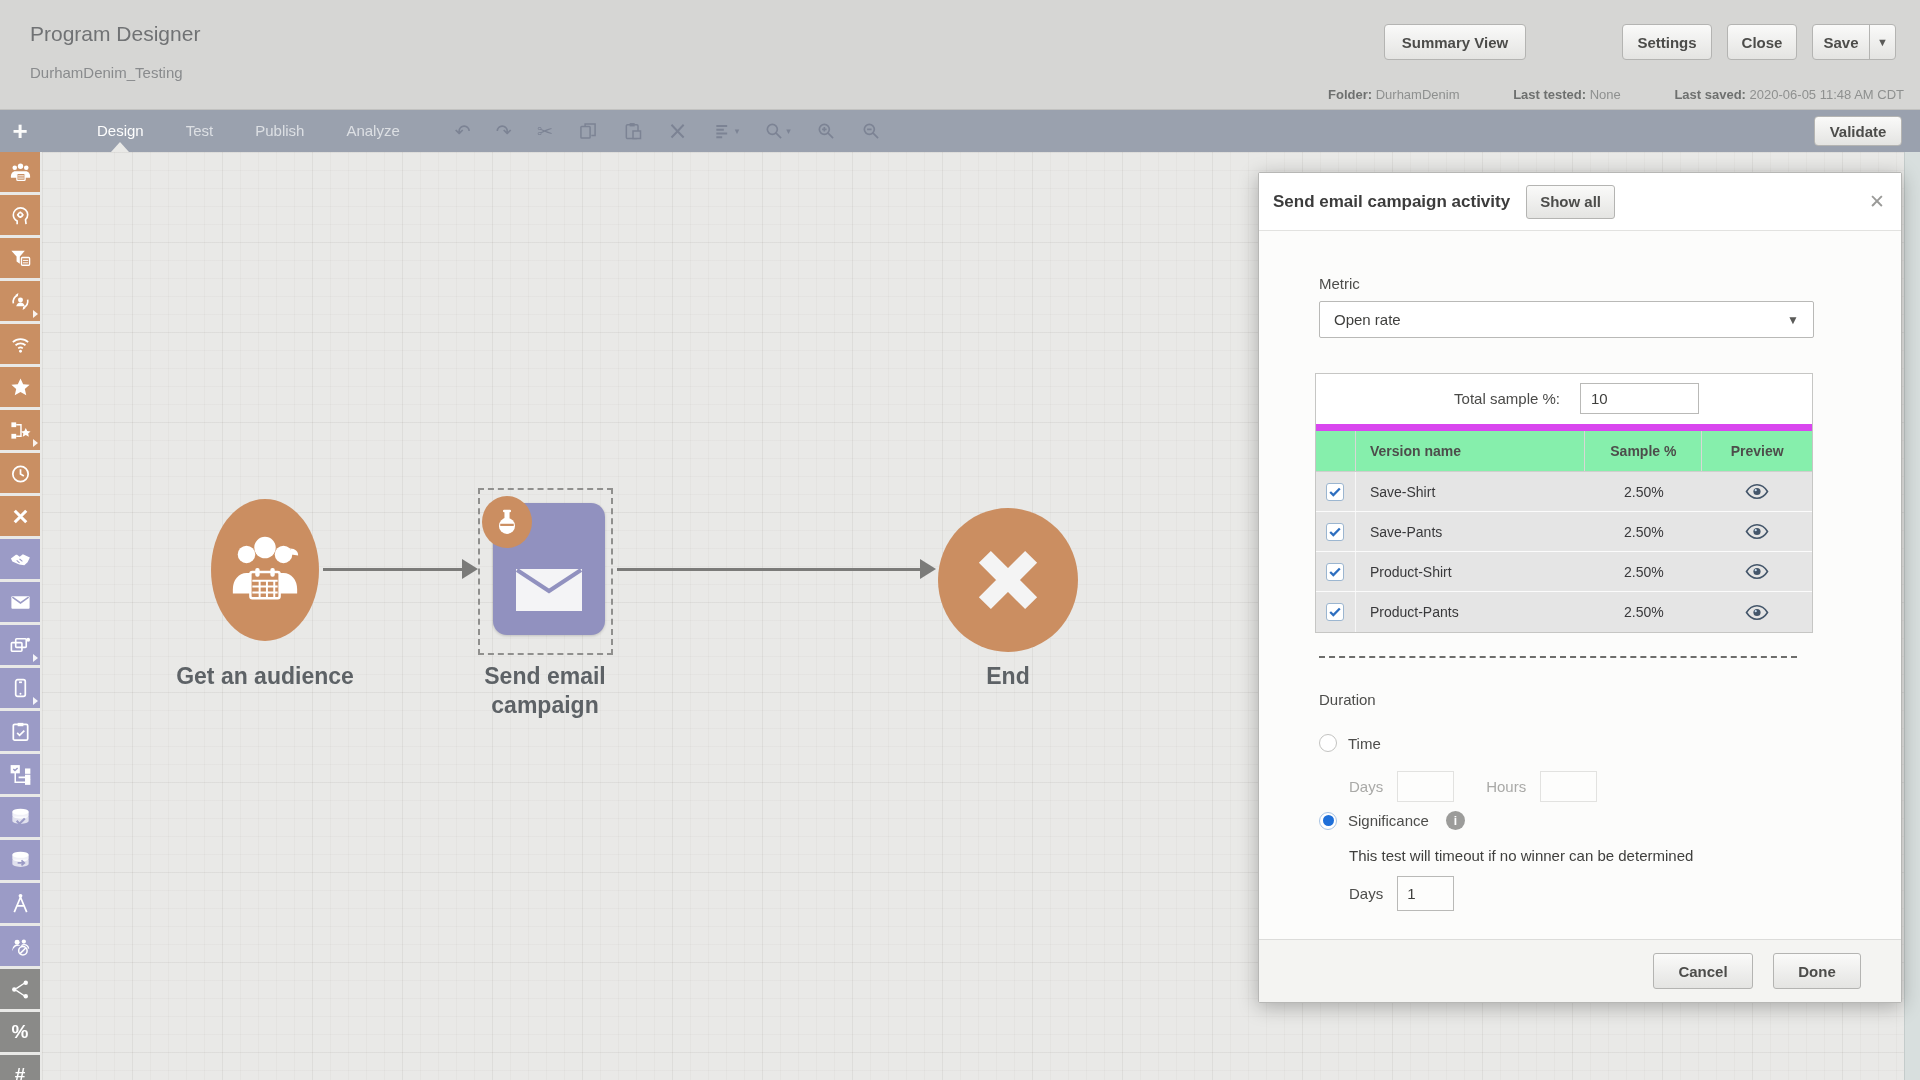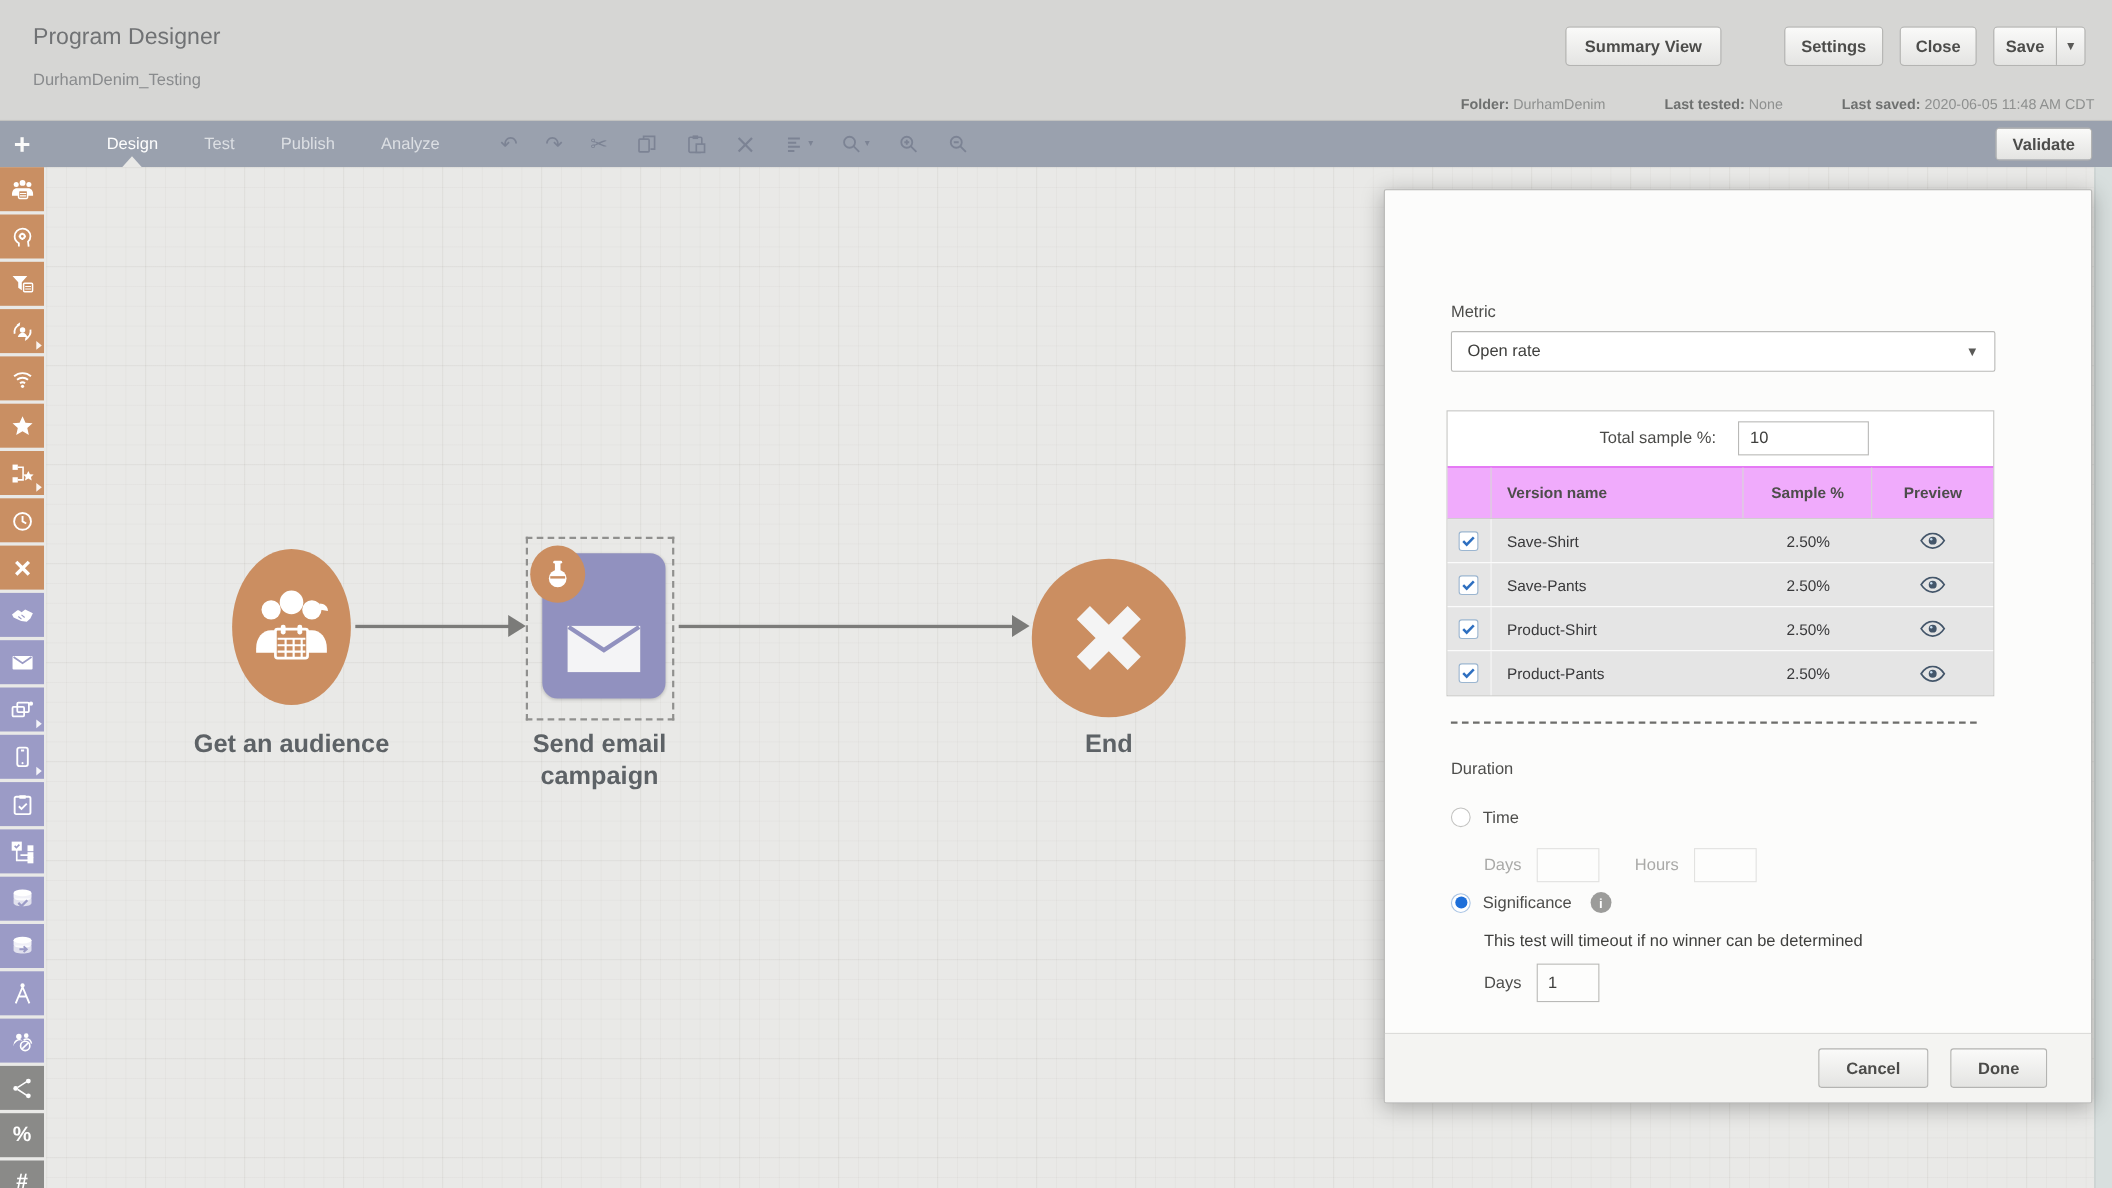--- a/index.html
+++ b/index.html
@@ -80,21 +80,21 @@
   .panel-body { position:absolute; left:0; top:58px; right:0; bottom:63px; }
 
   .p-label { position:absolute; font-size:15px; color:#4d4d4b; }
   .metric-select { position:absolute; left:60px; top:70px; width:495px; height:37px; background:#fff; border:1px solid #b9b9b7; border-radius:2px; display:flex; align-items:center; padding:0 14px; font-size:15px; color:#3f3f3d; }
   .metric-caret { margin-left:auto; font-size:12px; color:#5a5a58; }
 
   .sample-table { position:absolute; left:56px; top:142px; width:498px; border:1px solid #c6c6c4; background:#fff; }
   .t-top { position:relative; height:50px; }
   .ts-label { position:absolute; left:0; top:0; width:244px; line-height:50px; text-align:right; font-size:15px; color:#4a4a48; }
   .ts-input { position:absolute; left:264px; top:9px; width:119px; height:31px; border:1px solid #b9b9b7; font-size:15px; padding-left:10px; color:#3f3f3d; font-family:inherit; background:#fff; }
-  .t-head { display:flex; height:48px; background:#f0abfc; border-top:1px solid #d946ef; border-bottom:1px solid #cfcfcd; font-size:14px; font-weight:bold; color:#4d4d4b; }
+  .t-head { display:flex; height:48px; background:#86efac; border-top:7px solid #d946ef; border-bottom:1px solid #cfcfcd; font-size:14px; font-weight:bold; color:#4d4d4b; }
   .t-head > div { display:flex; align-items:center; border-right:1px solid #d8d8d6; }
   .t-head > div:last-child { border-right:none; }
   .t-row { display:flex; height:40px; background:#e5e5e5; border-bottom:1px solid rgba(255,255,255,.85); font-size:14px; color:#39393b; }
   .t-row:last-child { border-bottom:none; }
   .c0 { width:40px; justify-content:center; display:flex; align-items:center; border-right:1px solid rgba(255,255,255,.7); }
   .c1 { width:230px; padding-left:14px; display:flex; align-items:center; }
   .c2 { width:117px; justify-content:center; display:flex; align-items:center; }
   .c3 { width:110px; justify-content:center; display:flex; align-items:center; }
   .checkbox { width:18px; height:18px; background:#fff; border:1px solid #9cb6d0; border-radius:3px; display:flex; align-items:center; justify-content:center; }
 
@@ -133,21 +133,21 @@
       <g fill="#93a7cb">
           <circle cx="16" cy="16" r="4.2"></circle>
           <circle cx="8" cy="8" r="3"></circle>
           <circle cx="24" cy="8" r="3"></circle>
           <circle cx="8" cy="24" r="3"></circle>
           <circle cx="24" cy="24" r="3"></circle>
         </g>
     </svg>
   </span>
 
-  <div class="btn hdr-btn" style="left:1423px;width:142px;">
+  <div class="btn hdr-btn" style="left:1384px;width:142px;">
       <span>Summary View</span>
     </div>
   <div class="btn hdr-btn" style="left:1622px;width:90px;">
       <span>Settings</span>
     </div>
   <div class="btn hdr-btn" style="left:1727px;width:70px;">
       <span>Close</span>
     </div>
   <div class="save-btn">
     <span class="save-main">Save</span>
@@ -420,20 +420,27 @@
     <svg width="74" height="74" viewBox="0 0 48 48">
       <path d="M9 9L39 39M39 9L9 39" stroke="#f4f4f4" stroke-width="11"></path>
     </svg>
   </div>
   <div class="node-label lbl-end">End</div>
 </div>
 
 <div class="right-strip"></div>
 
 <div class="panel">
+  <div class="panel-header">
+    <span class="panel-title">Send email campaign activity</span>
+    <div class="btn showall-btn">
+        <span>Show all</span>
+      </div>
+    <span class="panel-close">✕</span>
+  </div>
 
   <div class="panel-body">
     <div class="p-label" style="left:60px;top:44px;">Metric</div>
     <div class="metric-select">
       <span>Open rate</span>
       <span class="metric-caret">▼</span>
     </div>
 
     <div class="sample-table">
       <div class="t-top">

